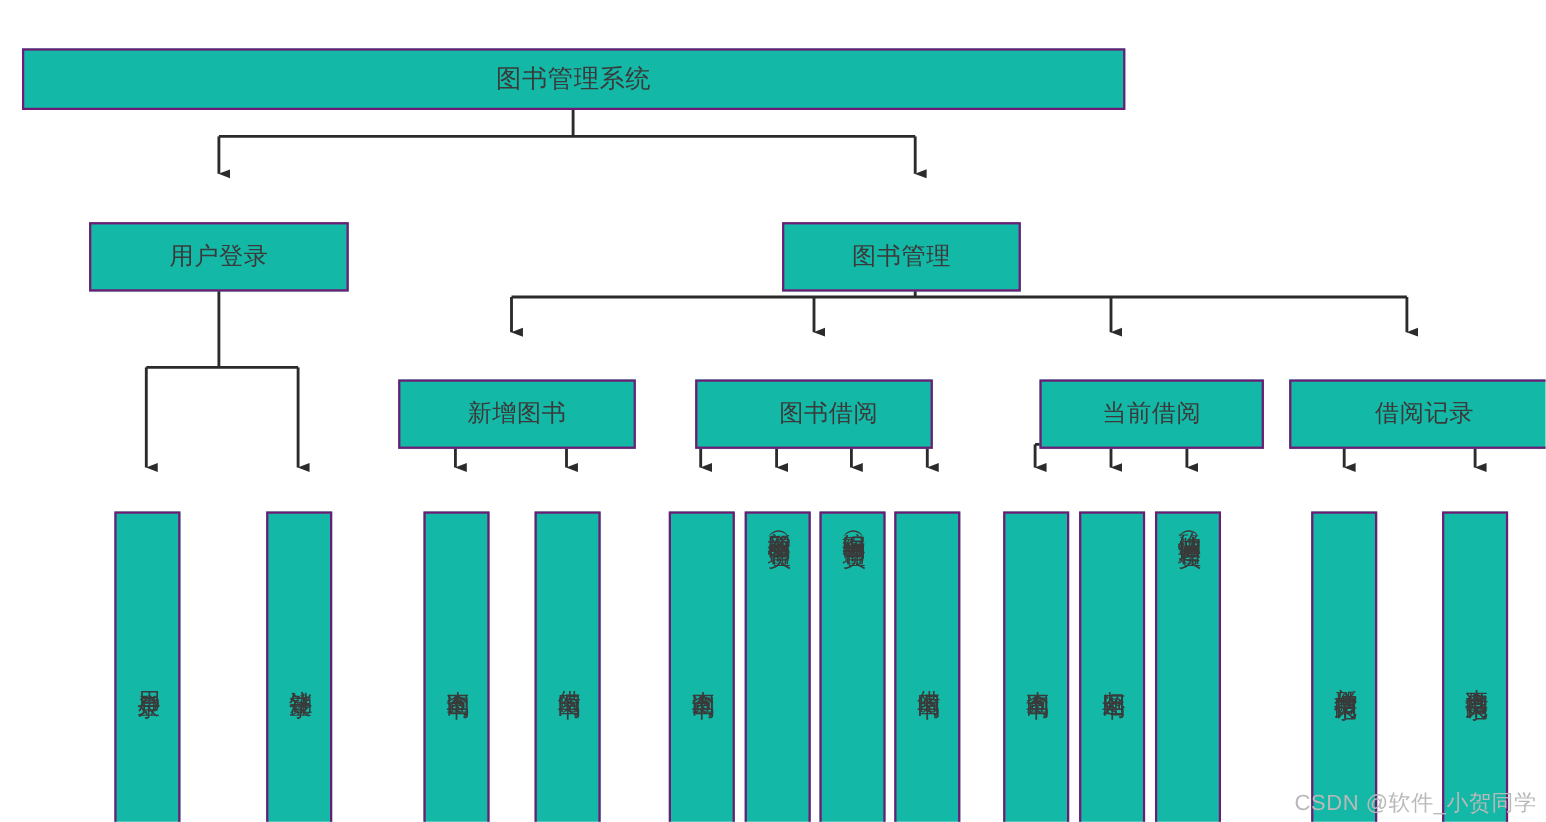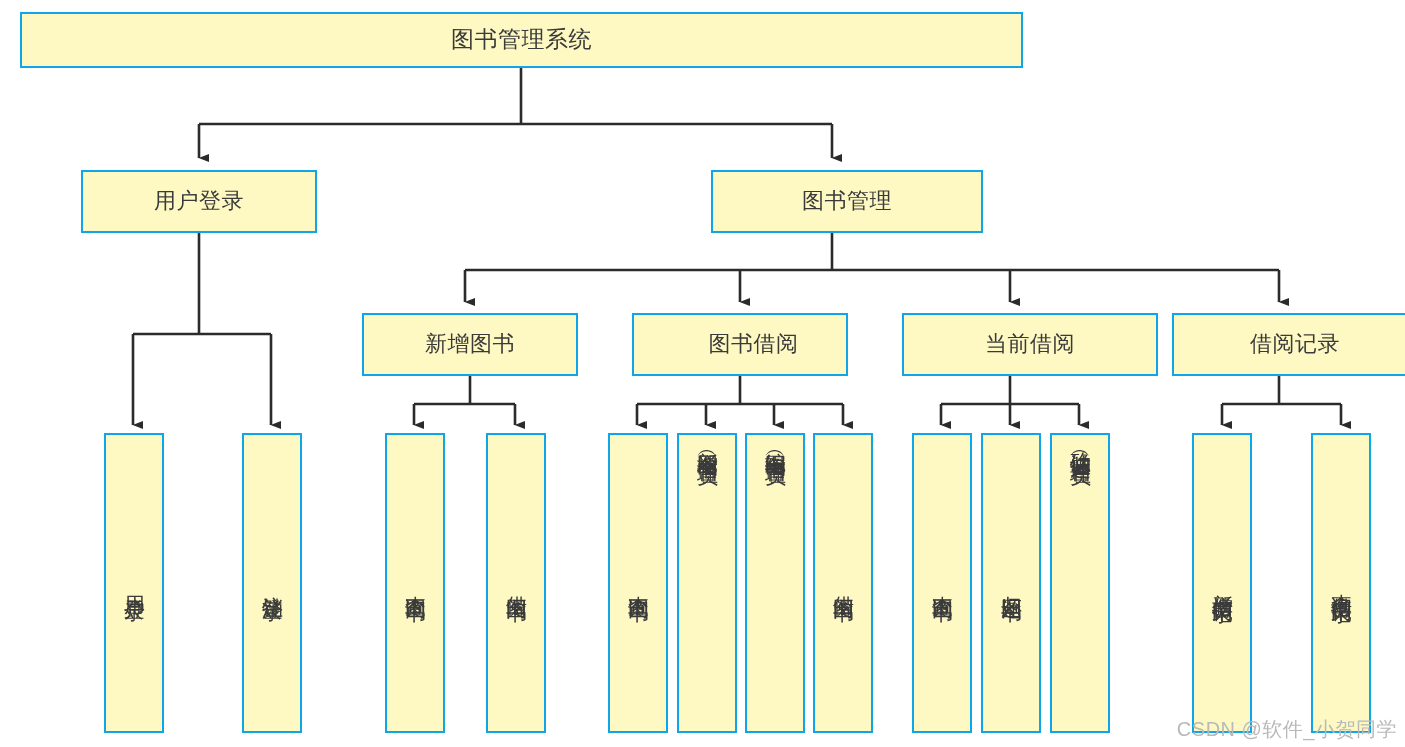--- a/index.html
+++ b/index.html
@@ -24,26 +24,27 @@
     position: absolute;
     left: 0;
     top: 0;
     width: 1405px;
     height: 747px;
     pointer-events: none;
   }
   .node {
     position: absolute;
     box-sizing: border-box;
-    background: #fef9c3;
-    border: 2px solid #0ea5e9;
+    background: #14b8a6;
+    border: 2px solid #701a75;
     display: flex;
     align-items: center;
     justify-content: center;
     color: #3a3a3a;
+    margin-top: 32px;
   }
   .node-label {
     display: block;
     text-align: center;
     color: #3a3a3a;
     letter-spacing: 0.5px;
   }
   
   .node.horiz .node-label {
     font-size: 22px;
@@ -141,33 +142,33 @@
   </svg>
 
   <div class="node horiz" id="node-root" style="left:20px; top:12px; width:1003px; height:56px;">
     <span class="node-label">图书管理系统</span>
   </div>
 
   <div class="node horiz" id="node-user-login" style="left:81px; top:170px; width:236px; height:63px;">
     <span class="node-label">用户登录</span>
   </div>
 
-  <div class="node horiz" id="node-book-manage" style="left:711px; top:170px; width:272px; height:63px;">
+  <div class="node horiz" id="node-book-manage" style="left:711px; top:170px; width:217px; height:63px;">
     <span class="node-label">图书管理</span>
   </div>
 
   <div class="node horiz" id="node-new-book-rec" style="left:362px; top:313px; width:216px; height:63px;">
     <span class="node-label">新增图书</span>
   </div>
 
   <div class="node horiz" id="node-book-borrow" style="left:632px; top:313px; width:216px; height:63px;padding-left:27px;">
     <span class="node-label">图书借阅</span>
   </div>
 
-  <div class="node horiz" id="node-current-borrow" style="left:902px; top:313px; width:256px; height:63px;">
+  <div class="node horiz" id="node-current-borrow" style="left:945px; top:313px; width:204px; height:63px;">
     <span class="node-label">当前借阅</span>
   </div>
 
   <div class="node horiz" id="node-borrow-record" style="left:1172px; top:313px; width:246px; height:63px;">
     <span class="node-label">借阅记录</span>
   </div>
 
   <div class="node vert align-center" id="leaf-user-login" style="left:104px; top:433px; width:60px; height:300px;">
     <span class="node-label">用户登录</span>
   </div>

